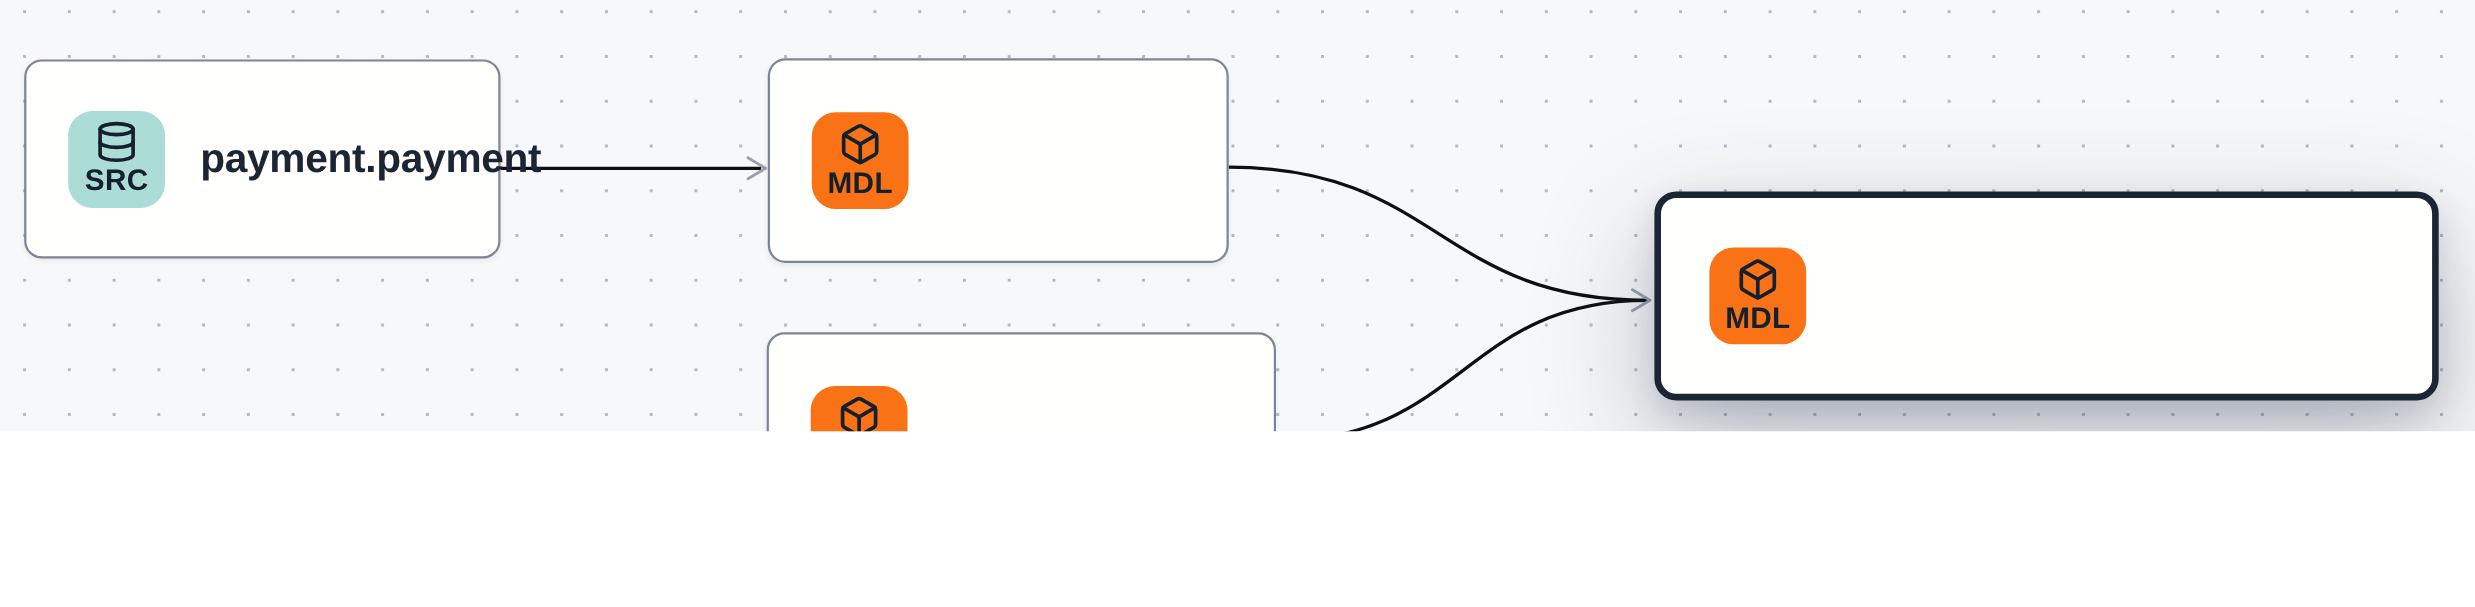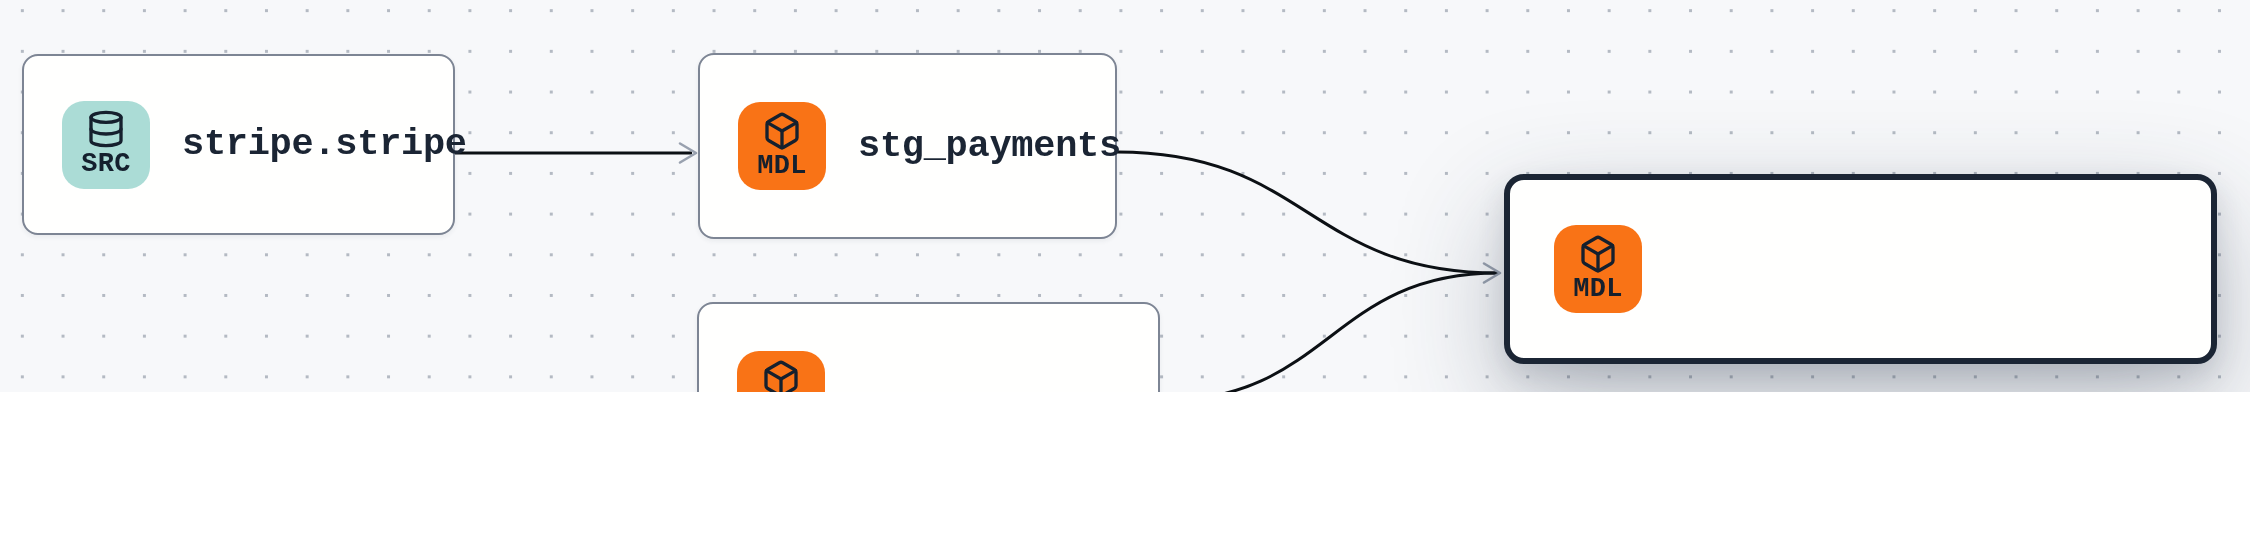--- a/index.html
+++ b/index.html
@@ -9,21 +9,20 @@
   }
   .canvas {
     position: relative;
     width: 2250px;
     height: 392px;
     overflow: hidden;
     background-color: #f7f8fa;
     background-image: radial-gradient(circle, #b4bac3 1.5px, transparent 1.7px);
     background-size: 40.7px 40.7px;
     background-position: 2px 31px;
-    font-family: Liberation Mono, monospace;
   }
   svg.edges {
     position: absolute;
     inset: 0;
     pointer-events: none;
   }
   .edge {
     fill: none;
     stroke: #0c1014;
     stroke-width: 3;
@@ -125,35 +124,32 @@
   <div class="node node1">
     <div class="badge badge--src">
       <svg viewBox="0 0 24 24">
         <ellipse class="icon-stroke" cx="12" cy="5" rx="9" ry="3"></ellipse>
         <path class="icon-stroke" d="M21 12c0 1.66-4 3-9 3s-9-1.34-9-3"></path>
         <path class="icon-stroke" d="M3 5v14c0 1.66 4 3 9 3s9-1.34 9-3V5"></path>
       </svg>
       <span class="badge-label">SRC</span>
     </div>
     <div class="node-text">
-      <span class="node-title">stripe.stripe</span>
+      <span class="node-title">payment.payment</span>
     </div>
   </div>
 
   <div class="node node2">
     <div class="badge badge--mdl">
       <svg viewBox="0 0 24 24">
         <path class="icon-stroke" d="M21 16V8a2 2 0 0 0-1-1.73l-7-4a2 2 0 0 0-2 0l-7 4A2 2 0 0 0 3 8v8a2 2 0 0 0 1 1.73l7 4a2 2 0 0 0 2 0l7-4A2 2 0 0 0 21 16z"></path>
         <polyline class="icon-stroke" points="3.27 6.96 12 12.01 20.73 6.96"></polyline>
         <line class="icon-stroke" x1="12" y1="22.08" x2="12" y2="12"></line>
       </svg>
       <span class="badge-label">MDL</span>
-    </div>
-    <div class="node-text">
-      <span class="node-title">stg_payments</span>
     </div>
   </div>
 
   <div class="node node3">
     <div class="badge badge--mdl">
       <svg viewBox="0 0 24 24">
         <path class="icon-stroke" d="M21 16V8a2 2 0 0 0-1-1.73l-7-4a2 2 0 0 0-2 0l-7 4A2 2 0 0 0 3 8v8a2 2 0 0 0 1 1.73l7 4a2 2 0 0 0 2 0l7-4A2 2 0 0 0 21 16z"></path>
         <polyline class="icon-stroke" points="3.27 6.96 12 12.01 20.73 6.96"></polyline>
         <line class="icon-stroke" x1="12" y1="22.08" x2="12" y2="12"></line>
       </svg>

